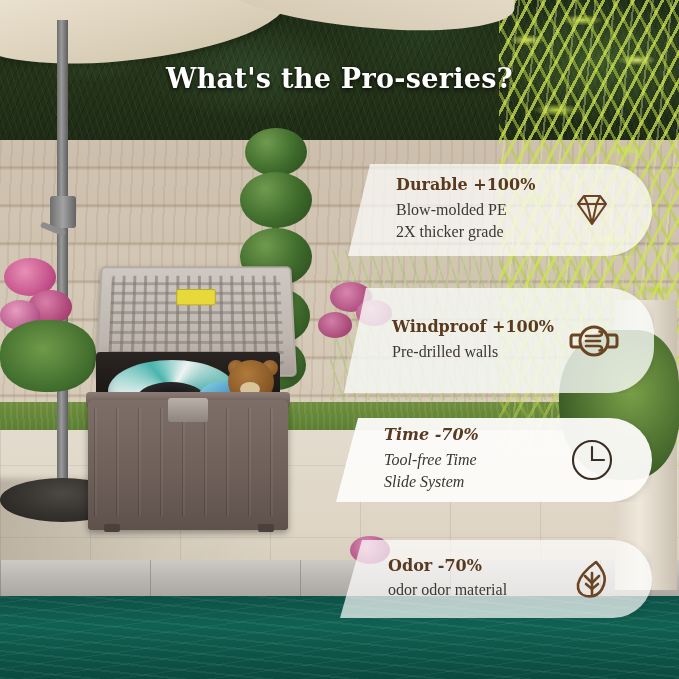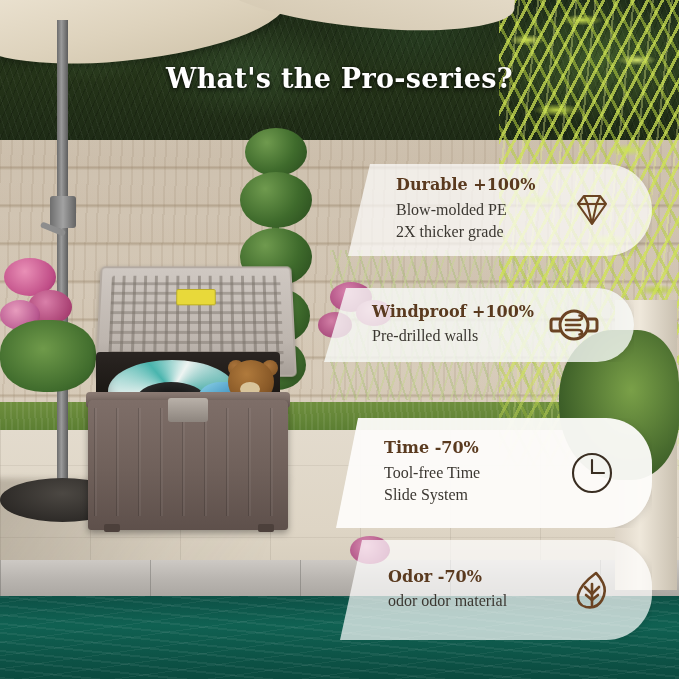--- a/index.html
+++ b/index.html
@@ -410,54 +410,54 @@
     <div class="panel-icon">
       <svg width="46" height="46" viewBox="0 0 46 46" fill="none" stroke="#6b4423" stroke-width="2.1" stroke-linejoin="round">
         <path d="M9 17 L15 9 L31 9 L37 17 L23 37 Z"></path>
         <path d="M9 17 L37 17"></path>
         <path d="M15 9 L18.5 17 L23 37"></path>
         <path d="M31 9 L27.5 17 L23 37"></path>
       </svg>
     </div>
   </div>
 
-  <div class="panel light" style="left:324px;top:288px;width:310px;height:74px;">
+  <div class="panel light" style="left:344px;top:288px;width:310px;height:105px;">
     <div class="panel-bg"></div>
     <div class="panel-text">
       <div class="panel-head">Windproof +100%</div>
       <div class="panel-line">Pre-drilled walls</div>
     </div>
     <div class="panel-icon">
       <svg width="50" height="46" viewBox="0 0 50 46" fill="none" stroke="#6b4423" stroke-width="3" stroke-linecap="round">
         <circle cx="25" cy="23" r="14"></circle>
         <path d="M11 17 L4 17 Q2 17 2 20 L2 26 Q2 29 4 29 L11 29" stroke-width="3"></path>
         <path d="M39 17 L46 17 Q48 17 48 20 L48 26 Q48 29 46 29 L39 29" stroke-width="3"></path>
         <path d="M17 18 H29 Q33 18 33 15.5 Q33 13.5 30.5 13.5" stroke-width="2.6"></path>
         <path d="M17 23 H31" stroke-width="2.6"></path>
         <path d="M17 28 H29 Q33 28 33 30.5 Q33 32.5 30.5 32.5" stroke-width="2.6"></path>
       </svg>
     </div>
   </div>
 
-  <div class="panel solid" style="left:336px;top:418px;width:316px;height:110px;">
+  <div class="panel solid" style="left:336px;top:418px;width:316px;height:84px;font-style:italic;">
     <div class="panel-bg"></div>
     <div class="panel-text">
       <div class="panel-head">Time -70%</div>
       <div class="panel-line">Tool-free Time</div>
       <div class="panel-line">Slide System</div>
     </div>
     <div class="panel-icon">
       <svg width="46" height="46" viewBox="0 0 46 46" fill="none" stroke="#3a2e22" stroke-width="2.1" stroke-linecap="round">
         <circle cx="23" cy="23" r="19"></circle>
         <path d="M23 10 L23 23 L35 23"></path>
       </svg>
     </div>
   </div>
 
-  <div class="panel semi" style="left:340px;top:540px;width:312px;height:100px;">
+  <div class="panel semi" style="left:340px;top:540px;width:312px;height:78px;">
     <div class="panel-bg"></div>
     <div class="panel-text">
       <div class="panel-head">Odor -70%</div>
       <div class="panel-line">odor odor material</div>
     </div>
     <div class="panel-icon">
       <svg width="46" height="46" viewBox="0 0 46 46" fill="none" stroke="#6b4423" stroke-width="2.6" stroke-linecap="round" stroke-linejoin="round">
         <path d="M27 6 Q11 18 9 28 Q8 38 17 40 Q28 42 33 33 Q38 24 34 16 Q31 10 27 6 Z"></path>
         <path d="M23 38 L23 17"></path>
         <path d="M23 27 L16 20"></path>

